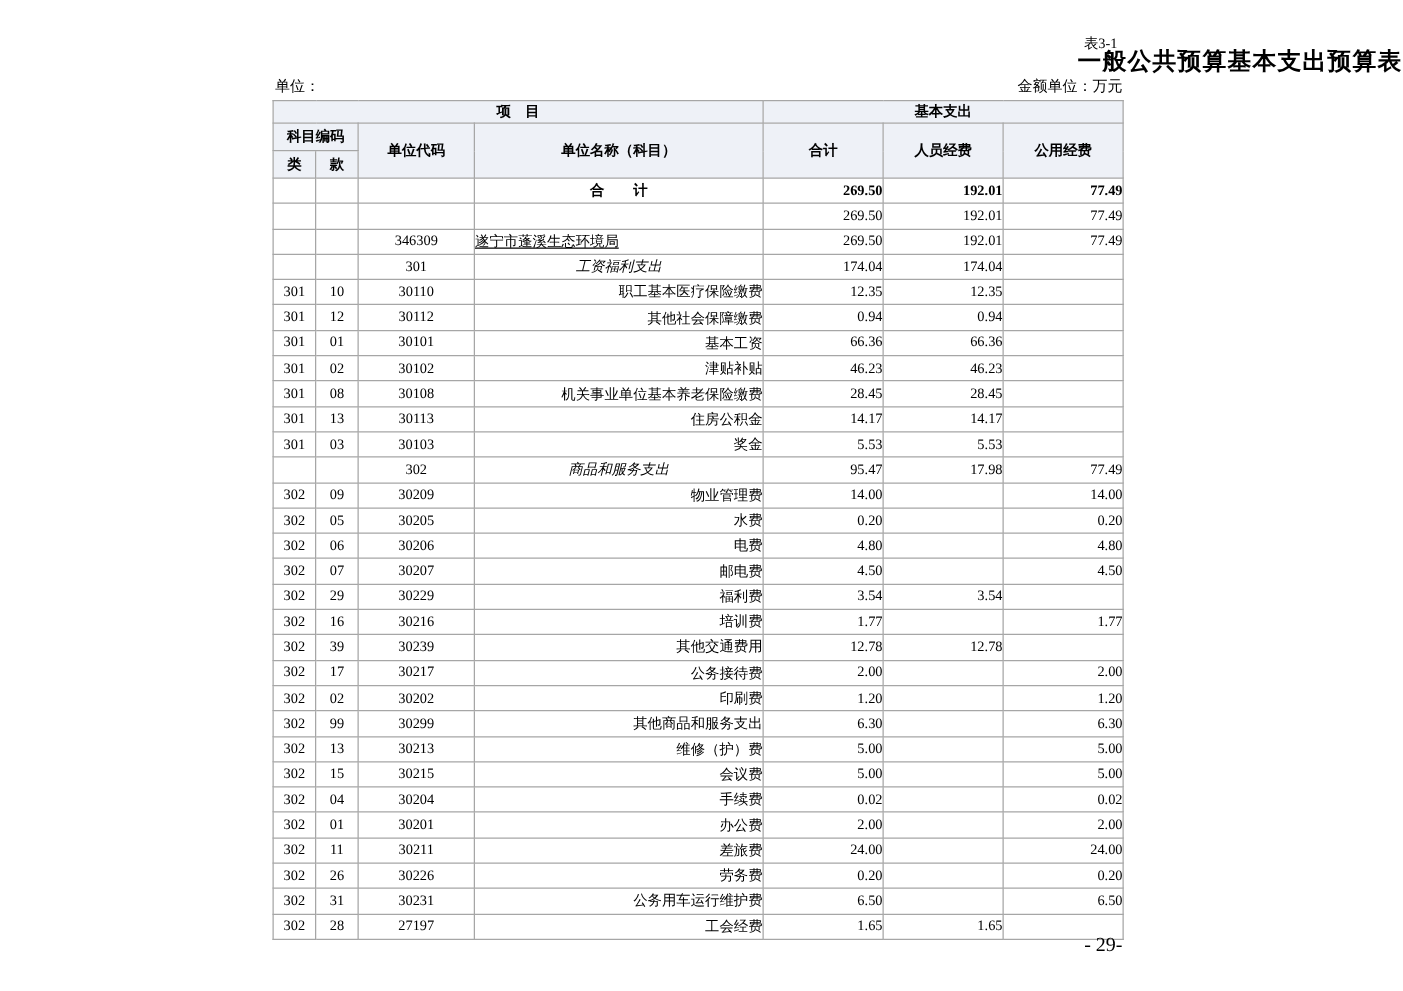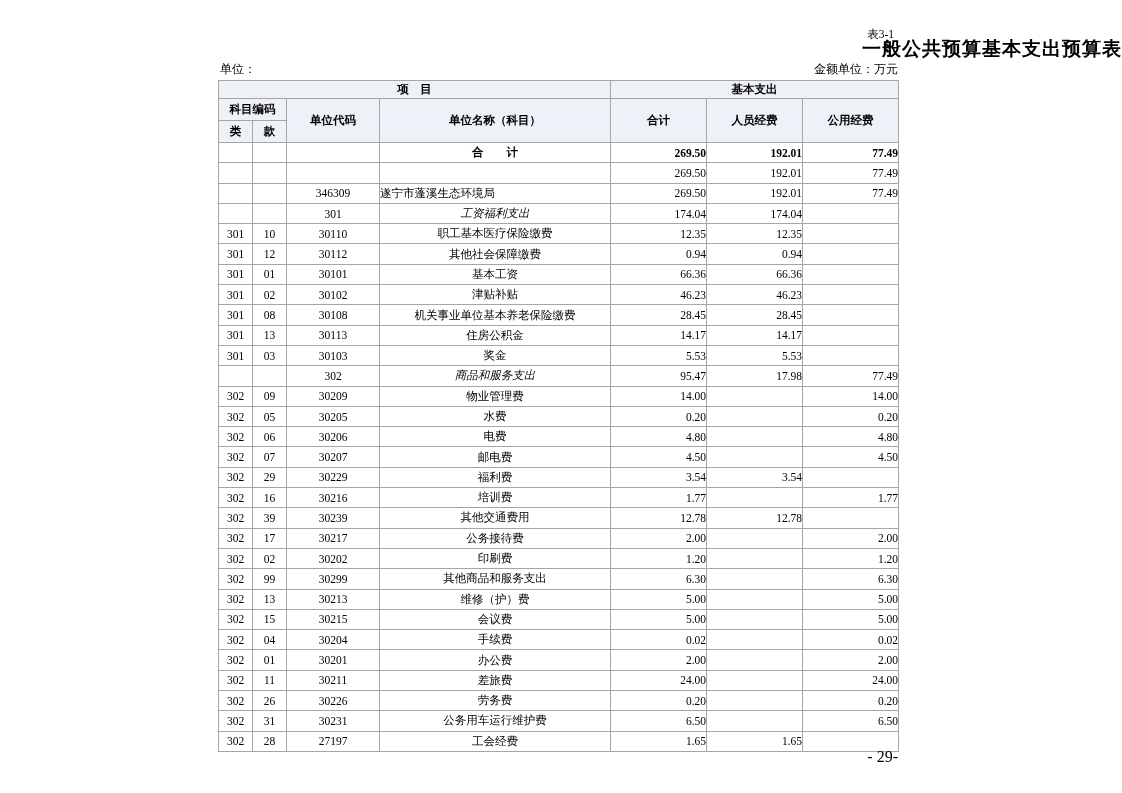--- a/index.html
+++ b/index.html
@@ -48,23 +48,23 @@
     font-weight:bold;
     text-align:center;
   }
   .hrow1 th { height:17px; }
   .hrow2 th { height:21px; }
   .hrow3 th { height:21px; }
   .budget-table tbody tr { height:20.3px; }
   .c-center { text-align:center; }
   .c-left   { text-align:center; padding-left:4px; }
   .c-num    { text-align:right; padding-right:5px; }
-  .ind0 { text-align:left; padding-left:4px; }
+  .ind0 { text-align:left; padding-left:4px;text-decoration:underline; }
   .ind1 { text-align:center; padding-left:14px;font-style:italic; }
-  .ind2 { text-align:center; padding-left:26px; }
+  .ind2 { text-align:right; padding-left:26px; }
   .c-name-total { text-align:center;margin-top:44px; }
   .total-row td { font-weight:bold; }
   .page-number {
     position:absolute; top:748px; left:218px; width:680px;
     text-align:right;
     font-size:16px;
     font-family:Liberation Serif, serif;
     background:transparent;
   }
 </style>

